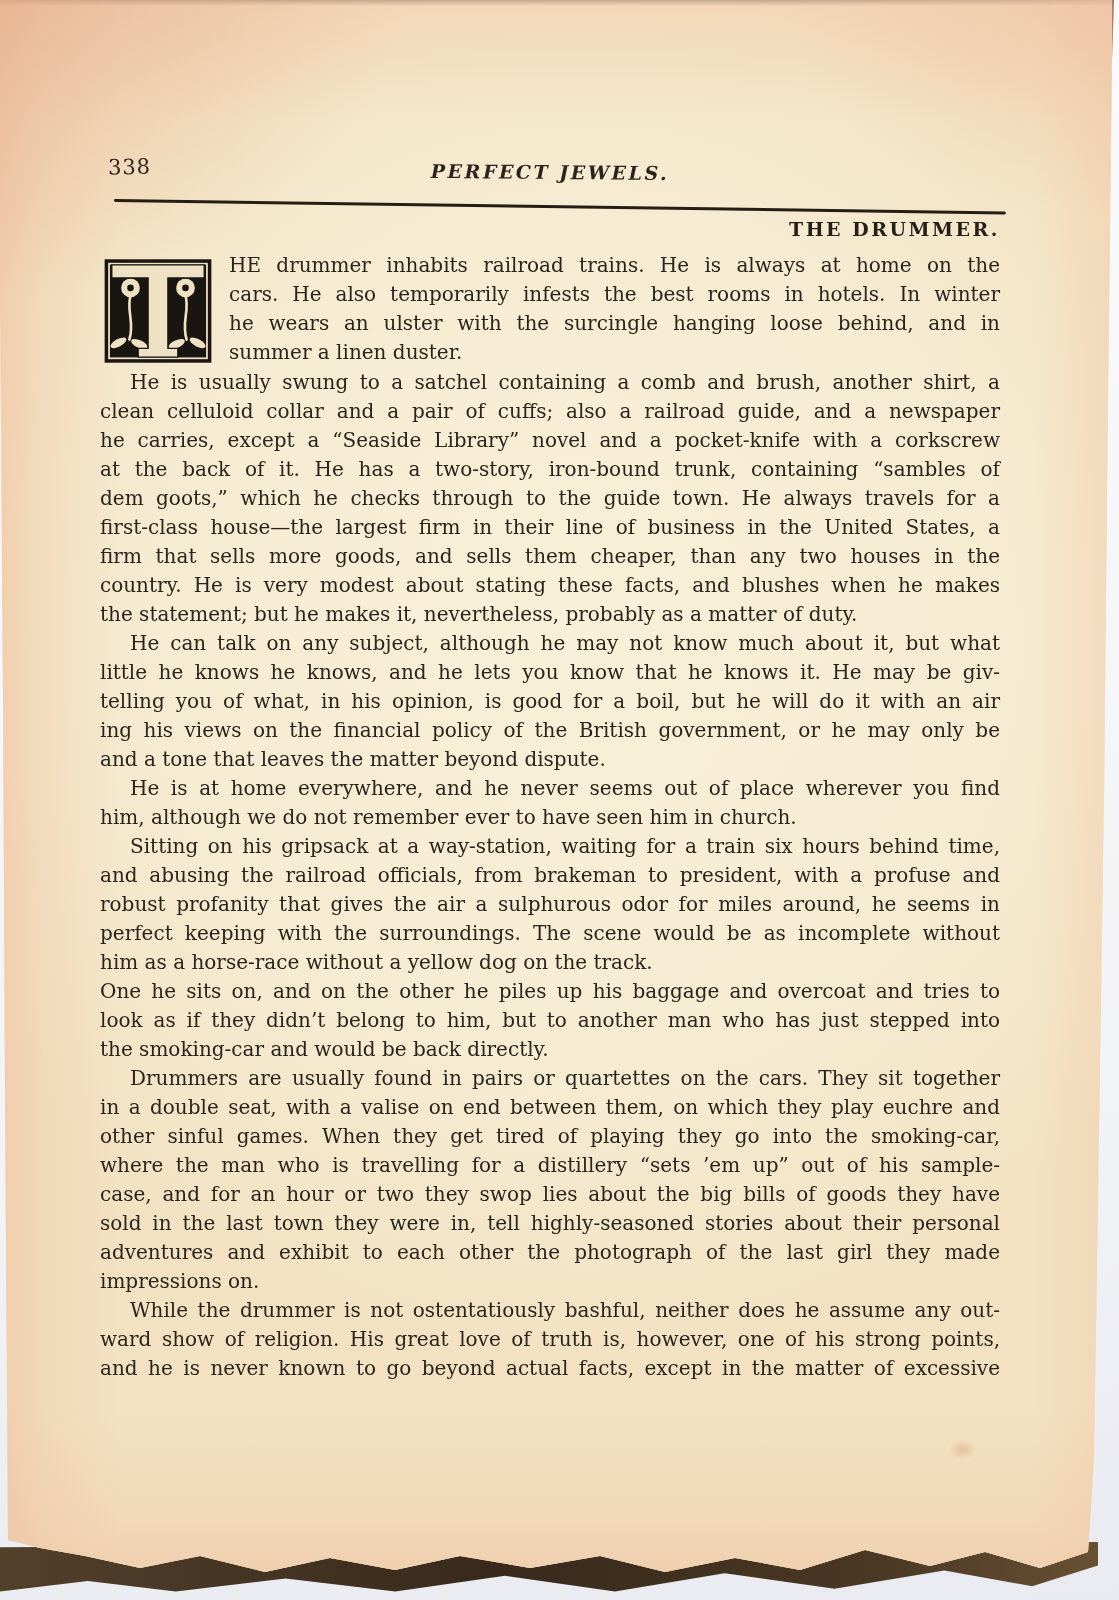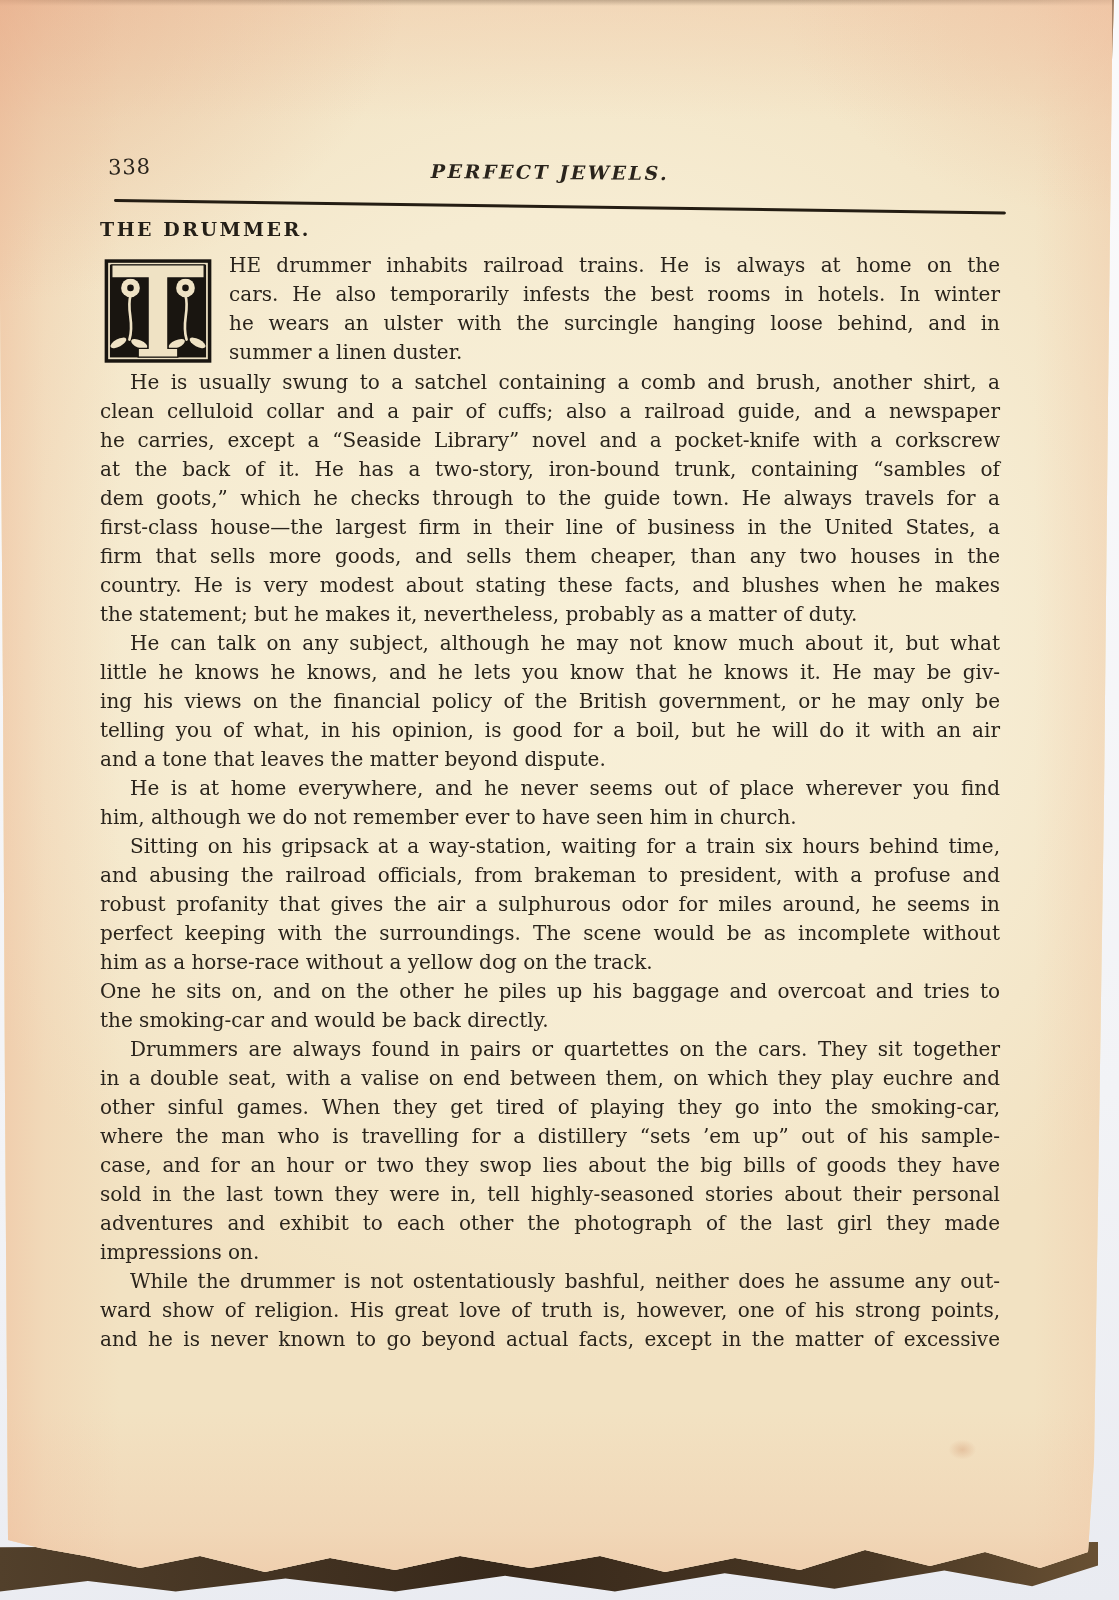--- a/index.html
+++ b/index.html
@@ -47,21 +47,21 @@
   }
 
   .content{position:absolute;left:100px;top:155px;width:900px;color:#2a241c;}
 
   .hdr{position:relative;height:34px;}
   .pagenum{position:absolute;left:8px;top:0;font-size:21px;letter-spacing:1px;transform:rotate(-1.2deg);}
   .running{position:absolute;left:0;right:0;top:6px;text-align:center;
     font-style:italic;font-weight:bold;font-size:19px;letter-spacing:2.5px;transform:rotate(.5deg);}
   .rule{height:3px;width:892px;margin:10px 0 0 14px;background:#241d13;border-radius:2px;
     transform:rotate(.8deg);transform-origin:left center;}
-  h1{margin:16px 0 0;text-align:left;font-size:19px;font-weight:bold;letter-spacing:2.5px;color:#241f17;}
+  h1{margin:16px 0 0;text-align:right;font-size:19px;font-weight:bold;letter-spacing:2.5px;color:#241f17;}
 
   #paragraphs{margin-top:11px;font-size:20px;line-height:29px;}
   .para::after{content:"";display:block;clear:both;}
   .line{text-align:justify;text-align-last:justify;white-space:nowrap;}
   .line{white-space:normal;}
   .line.first{padding-left:30px;}
   .line.last{text-align-last:left;}
   .dropcap{float:left;width:112px;height:110px;margin:5px 15px 2px 2px;}
 </style>
 </head>
@@ -114,41 +114,42 @@
             <div class="line">at the back of it. He has a two-story, iron-bound trunk, containing “sambles of</div>
             <div class="line">dem goots,” which he checks through to the guide town. He always travels for a</div>
             <div class="line">first-class house—the largest firm in their line of business in the United States, a</div>
             <div class="line">firm that sells more goods, and sells them cheaper, than any two houses in the</div>
             <div class="line">country. He is very modest about stating these facts, and blushes when he makes</div>
             <div class="line last">the statement; but he makes it, nevertheless, probably as a matter of duty.</div>
           </div>
           <div class="para">
             <div class="line first">He can talk on any subject, although he may not know much about it, but what</div>
             <div class="line">little he knows he knows, and he lets you know that he knows it. He may be giv-</div>
+            <div class="line">telling you of what, in his opinion, is good for a boil, but he will do it with an air</div>
             <div class="line">ing his views on the financial policy of the British government, or he may only be</div>
-            <div class="line">telling you of what, in his opinion, is good for a boil, but he will do it with an air</div>
             <div class="line last">and a tone that leaves the matter beyond dispute.</div>
           </div>
           <div class="para">
             <div class="line first">He is at home everywhere, and he never seems out of place wherever you find</div>
             <div class="line last">him, although we do not remember ever to have seen him in church.</div>
           </div>
           <div class="para">
             <div class="line first">Sitting on his gripsack at a way-station, waiting for a train six hours behind time,</div>
             <div class="line">and abusing the railroad officials, from brakeman to president, with a profuse and</div>
             <div class="line">robust profanity that gives the air a sulphurous odor for miles around, he seems in</div>
             <div class="line">perfect keeping with the surroundings. The scene would be as incomplete without</div>
             <div class="line last">him as a horse-race without a yellow dog on the track.</div>
           </div>
           <div class="para">
             <div class="line">One he sits on, and on the other he piles up his baggage and overcoat and tries to</div>
+            <div class="line">look as if they didn’t belong to him, but to another man who has just stepped into</div>
             <div class="line last">the smoking-car and would be back directly.</div>
           </div>
           <div class="para">
-            <div class="line first">Drummers are always found in pairs or quartettes on the cars. They sit together</div>
+            <div class="line first">Drummers are usually found in pairs or quartettes on the cars. They sit together</div>
             <div class="line">in a double seat, with a valise on end between them, on which they play euchre and</div>
             <div class="line">other sinful games. When they get tired of playing they go into the smoking-car,</div>
             <div class="line">where the man who is travelling for a distillery “sets ’em up” out of his sample-</div>
             <div class="line">case, and for an hour or two they swop lies about the big bills of goods they have</div>
             <div class="line">sold in the last town they were in, tell highly-seasoned stories about their personal</div>
             <div class="line">adventures and exhibit to each other the photograph of the last girl they made</div>
             <div class="line last">impressions on.</div>
           </div>
           <div class="para">
             <div class="line first">While the drummer is not ostentatiously bashful, neither does he assume any out-</div>

